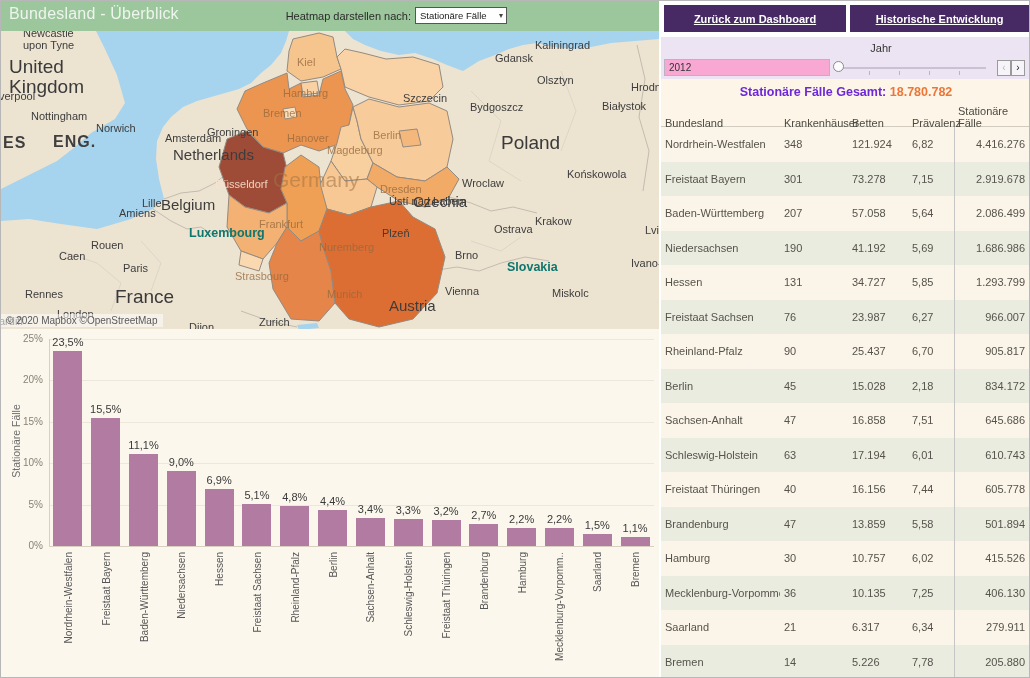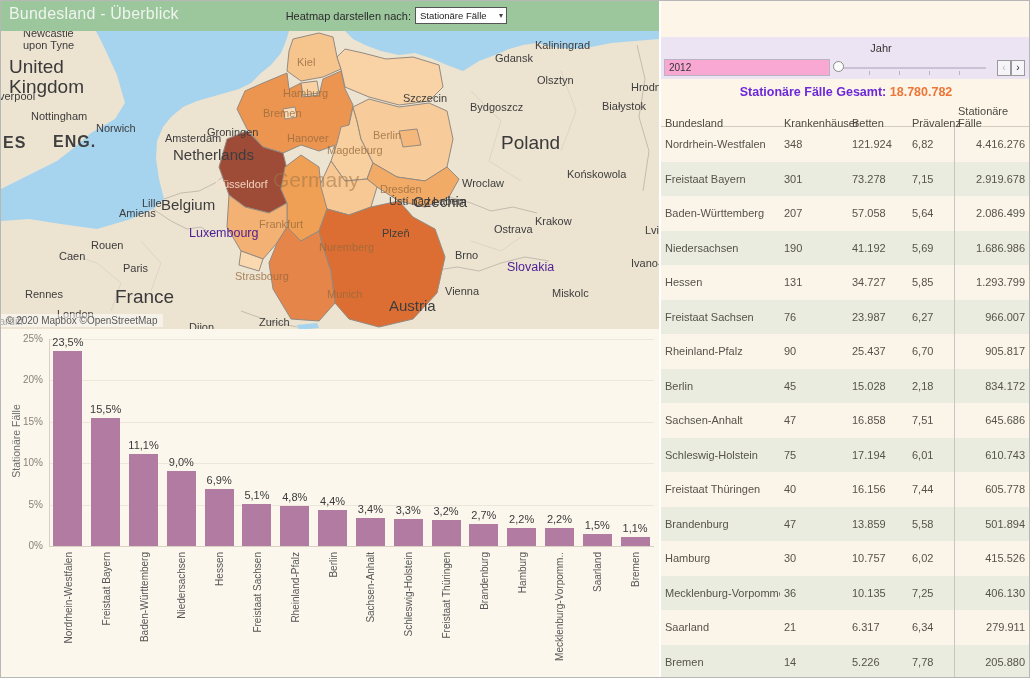--- a/index.html
+++ b/index.html
@@ -12,21 +12,21 @@
   .hm-select{position:absolute;right:152px;top:6px;width:92px;height:17px;background:#fff;border:1px solid #555;
     font-size:9.5px;color:#222;line-height:16px;padding-left:4px;box-sizing:border-box;cursor:pointer;}
   .hm-caret{position:absolute;right:156px;top:10px;font-size:8px;color:#444;pointer-events:none;}
   
   .map{position:absolute;left:0;top:30px;width:658px;height:298px;background:#ece3d1;overflow:hidden;}
   .map svg{position:absolute;left:0;top:0;}
   .map-labels{position:absolute;left:0;top:0;width:658px;height:298px;}
   .ml{position:absolute;white-space:pre;line-height:1.05;}
   .co-lg{font-size:19px;color:#3a3a3a;font-weight:500;}
   .co{font-size:15px;color:#3d3d3d;font-weight:500;}
-  .co-sm{font-size:12.5px;color:#4c1d95;font-weight:400;}
+  .co-sm{font-size:12.5px;color:#0f766e;font-weight:700;}
   .co-faded{font-size:21px;color:rgba(160,115,70,.55);font-weight:500;}
   .region{font-size:16px;color:#3f3f3f;font-weight:700;letter-spacing:1px;}
   .city{font-size:11px;color:#3d3d3d;}
   .city-de{font-size:11px;color:rgba(150,105,60,.78);}
   .city-light{font-size:11px;color:rgba(252,228,206,.88);}
   .attribution{position:absolute;left:0;bottom:2px;background:rgba(255,255,255,.55);color:#5a5a5a;
     font-size:10px;padding:1px 5px;}
   
   .chart{position:absolute;left:0;top:328px;width:658px;height:350px;background:#fbf7ed;}
   .ytitle{position:absolute;left:-40px;top:106px;width:110px;text-align:center;font-size:10.5px;color:#6d6d6d;
@@ -255,20 +255,24 @@
         <div class="bar" style="left: 581.781px; top: 204.58px; width: 29px; height: 12.42px; background: rgb(178, 123, 161);"></div>
         <div class="vlbl" style="left: 572.281px; top: 189.58px;">1,5%</div>
         <div class="xlbl" style="left: 590.281px; top: 343px;">Saarland</div>
         <div class="bar" style="left: 619.594px; top: 207.892px; width: 29px; height: 9.108px; background: rgb(178, 123, 161);"></div>
         <div class="vlbl" style="left: 610.094px; top: 192.892px;">1,1%</div>
         <div class="xlbl" style="left: 628.094px; top: 343px;">Bremen</div>
       </div>
   </div>
 
   <div class="right">
+    <div class="btn-row">
+      <div class="pbtn b1">Zurück zum Dashboard</div>
+      <div class="pbtn b2">Historische Entwicklung</div>
+    </div>
 
     <div class="year-panel">
       <div class="year-label">Jahr</div>
       <input class="year-input" value="2012" style="">
       <div class="slider-track"></div>
       <div class="slider-knob"></div>
       <div class="stick" style="left:208px;"></div>
       <div class="stick" style="left:238px;"></div>
       <div class="stick" style="left:268px;"></div>
       <div class="stick" style="left:298px;"></div>
@@ -348,21 +352,21 @@
         </div>
         <div class="trow grid5 odd">
           <div class="tc">Sachsen-Anhalt</div>
           <div class="tc">47</div>
           <div class="tc">16.858</div>
           <div class="tc">7,51</div>
           <div class="tc">645.686</div>
         </div>
         <div class="trow grid5 even">
           <div class="tc">Schleswig-Holstein</div>
-          <div class="tc">75</div>
+          <div class="tc">63</div>
           <div class="tc">17.194</div>
           <div class="tc">6,01</div>
           <div class="tc">610.743</div>
         </div>
         <div class="trow grid5 odd">
           <div class="tc">Freistaat Thüringen</div>
           <div class="tc">40</div>
           <div class="tc">16.156</div>
           <div class="tc">7,44</div>
           <div class="tc">605.778</div>

